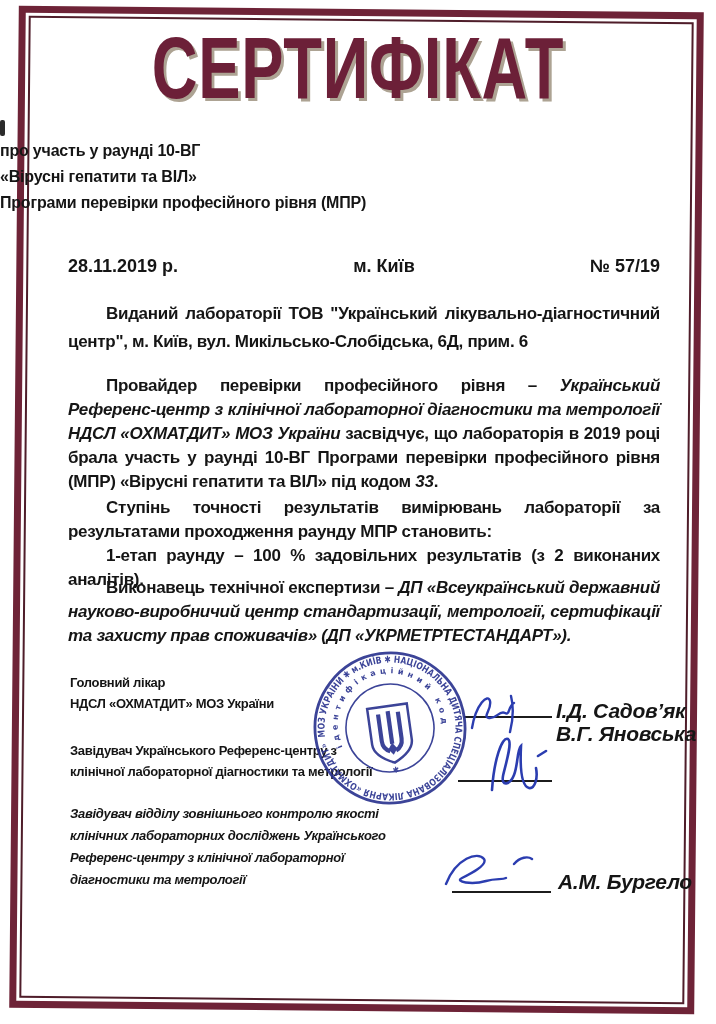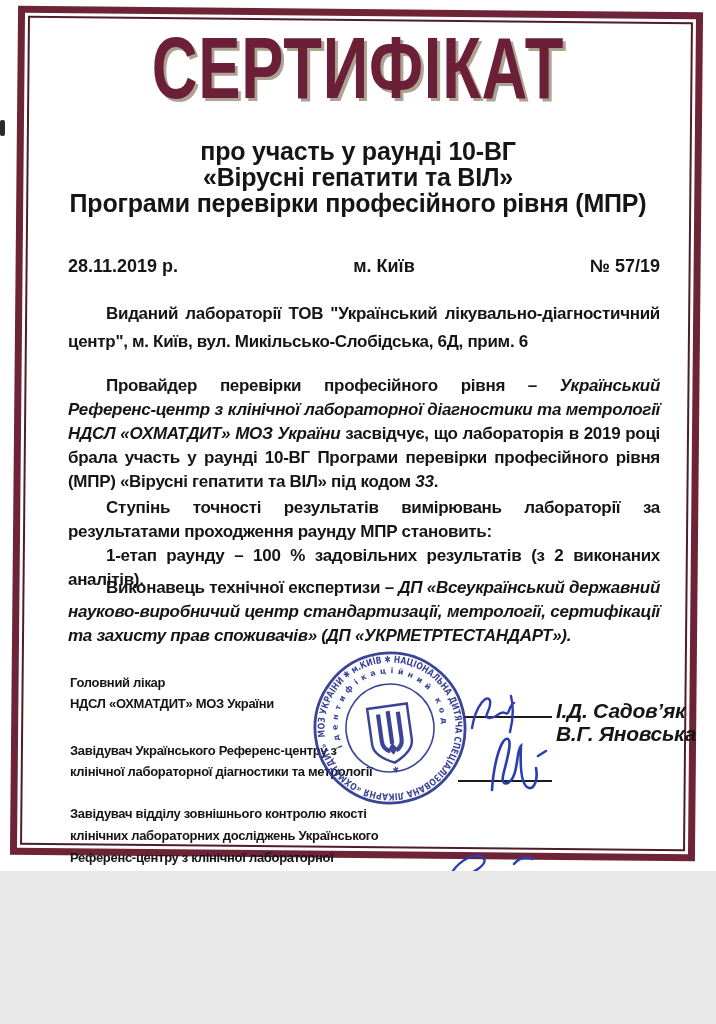--- a/index.html
+++ b/index.html
@@ -1,39 +1,39 @@
 <!DOCTYPE html>
 <html><head>
 <meta charset="utf-8">
 <style>
   html,body{margin:0;padding:0;background:#e8e8e8;}
   .page{
-    position:relative;width:716px;height:871px;background:#ffffff;
+    position:relative;width:716px;height:1024px;background:#ffffff;
     overflow:hidden;font-family:"Liberation Sans",sans-serif;color:#151515;
   }
   
   .frame{
     position:absolute;left:14px;top:9px;right:17px;bottom:13px;
     border:7px solid #6e2337;transform:rotate(0.55deg);transform-origin:50% 50%;
   }
   .frame-inner{
     position:absolute;inset:3px;border:2px solid #4f1d2a;
   }
   .artifact{position:absolute;background:#2b2b2b;border-radius:2px;}
 
   
   .title{
     position:absolute;top:24px;left:0;width:716px;text-align:center;
     font-size:88px;line-height:88px;font-weight:bold;color:#6c2038;
     letter-spacing:1px;transform:scaleX(0.72);
     text-shadow:4px 3px 0 #ada393;white-space:nowrap;
   }
   .subtitle{
-    position:absolute;top:138px;left:0;width:716px;text-align:center;
-    font-size:25px;line-height:26px;font-weight:bold;letter-spacing:-0.2px;
+    position:absolute;top:138px;left:0;width:716px;
+    font-size:16px;line-height:26px;font-weight:bold;letter-spacing:-0.2px;
   }
   
   .meta{
     position:absolute;top:256px;left:68px;width:592px;
     display:flex;justify-content:space-between;align-items:baseline;
     font-size:18px;font-weight:bold;
   }
   
   .para{
     position:absolute;left:68px;width:592px;margin:0;
@@ -47,21 +47,21 @@
   .p-expert{top:576px;line-height:24px;}
   .it{font-style:italic;}
 
   
   .sig-pos{
     position:absolute;left:70px;margin:0;font-size:13px;font-weight:bold;
     letter-spacing:-0.3px;line-height:21px;white-space:pre-line;z-index:3;
   }
   .pos-1{top:672px;}
   .pos-2{top:740px;}
-  .pos-3{top:803px;line-height:22px;}
+  .pos-3{top:803px;line-height:22px;font-style:italic;}
   .sig-name{
     position:absolute;font-size:21px;font-weight:bold;letter-spacing:-0.3px;z-index:3;font-style:italic;
   }
   .name-1{left:556px;top:699px;}
   .name-2{left:556px;top:722px;text-align:right;}
   .name-3{left:558px;top:870px;}
   .sig-line{position:absolute;height:0;border-top:2px solid #1c1c1c;z-index:2;}
   .line-1{left:464px;top:716px;width:88px;}
   .line-2{left:458px;top:780px;width:94px;}
   .line-3{left:452px;top:891px;width:99px;}

